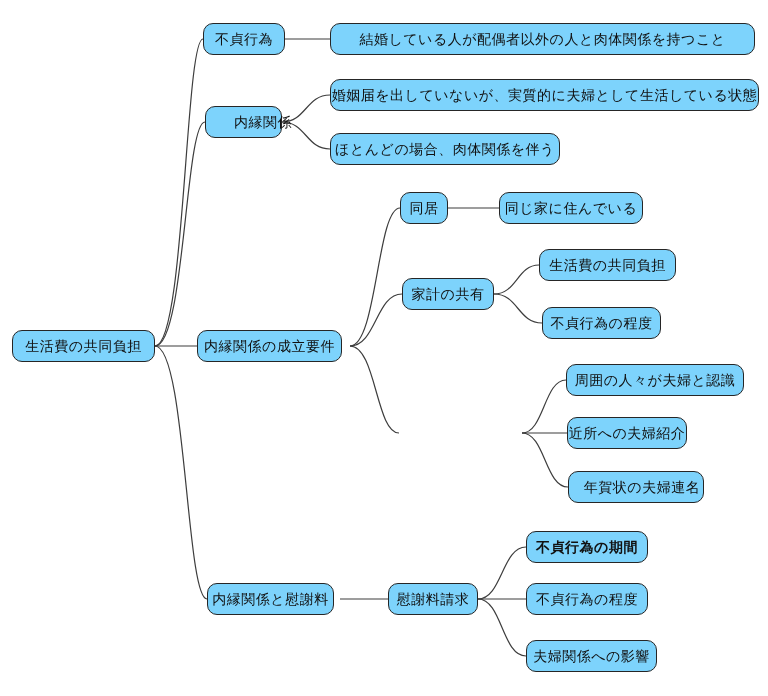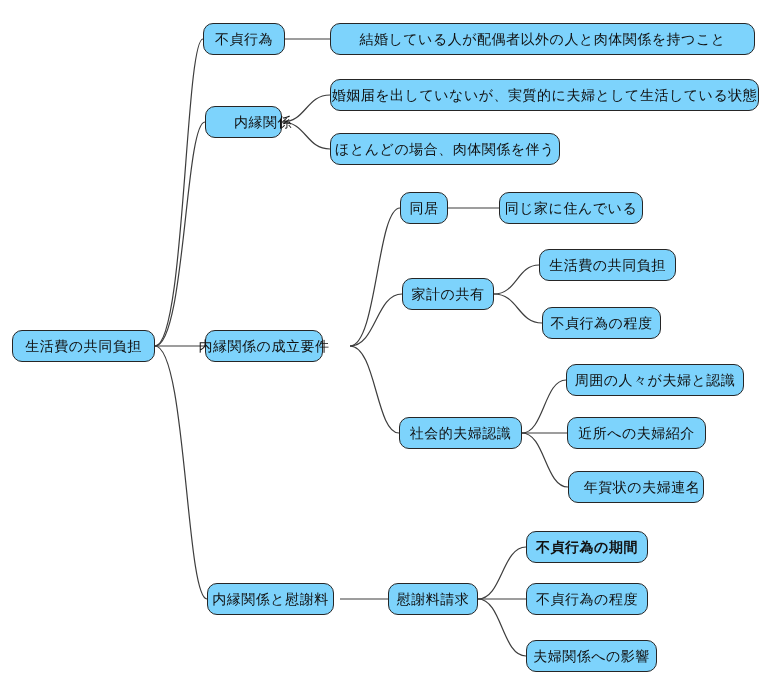--- a/index.html
+++ b/index.html
@@ -77,37 +77,36 @@
   <div class="node" style="left:203px; top:23px; width:82px;">不貞行為</div>
 
   <div class="node" style="left:330px; top:23px; width:425px;">結婚している人が配偶者以外の人と肉体関係を持つこと</div>
 
   <div class="node" style="left:205px; top:106px; width:77px;padding-left:39px;">内縁関係</div>
 
   <div class="node" style="left:330px; top:79px; width:429px;">婚姻届を出していないが、実質的に夫婦として生活している状態</div>
 
   <div class="node" style="left:330px; top:133px; width:230px;">ほとんどの場合、肉体関係を伴う</div>
 
-  <div class="node" style="left:205px; top:330px; width:118px;">内縁関係の成立要件</div>
+  <div class="node" style="left:197px; top:330px; width:145px;">内縁関係の成立要件</div>
 
   <div class="node" style="left:400px; top:192px; width:48px;">同居</div>
 
   <div class="node" style="left:402px; top:278px; width:92px;">家計の共有</div>
 
   <div class="node" style="left:499px; top:192px; width:144px;">同じ家に住んでいる</div>
 
   <div class="node" style="left:539px; top:249px; width:137px;">生活費の共同負担</div>
 
   <div class="node" style="left:542px; top:307px; width:119px;">不貞行為の程度</div>
 
-  <div class="node" style="left:399px; top:417px; width:123px;">社会的夫婦認識</div>
 
   <div class="node" style="left:566px; top:364px; width:178px;">周囲の人々が夫婦と認識</div>
 
-  <div class="node" style="left:567px; top:417px; width:139px;">近所への夫婦紹介</div>
+  <div class="node" style="left:567px; top:417px; width:120px;">近所への夫婦紹介</div>
 
   <div class="node" style="left:568px; top:471px; width:136px;padding-left:12px;">年賀状の夫婦連名</div>
 
   <div class="node" style="left:207px; top:583px; width:127px;">内縁関係と慰謝料</div>
 
   <div class="node" style="left:388px; top:583px; width:90px;">慰謝料請求</div>
 
   <div class="node" style="left:526px; top:531px; width:122px;font-weight:bold;">不貞行為の期間</div>
 
   <div class="node" style="left:526px; top:583px; width:122px;">不貞行為の程度</div>

